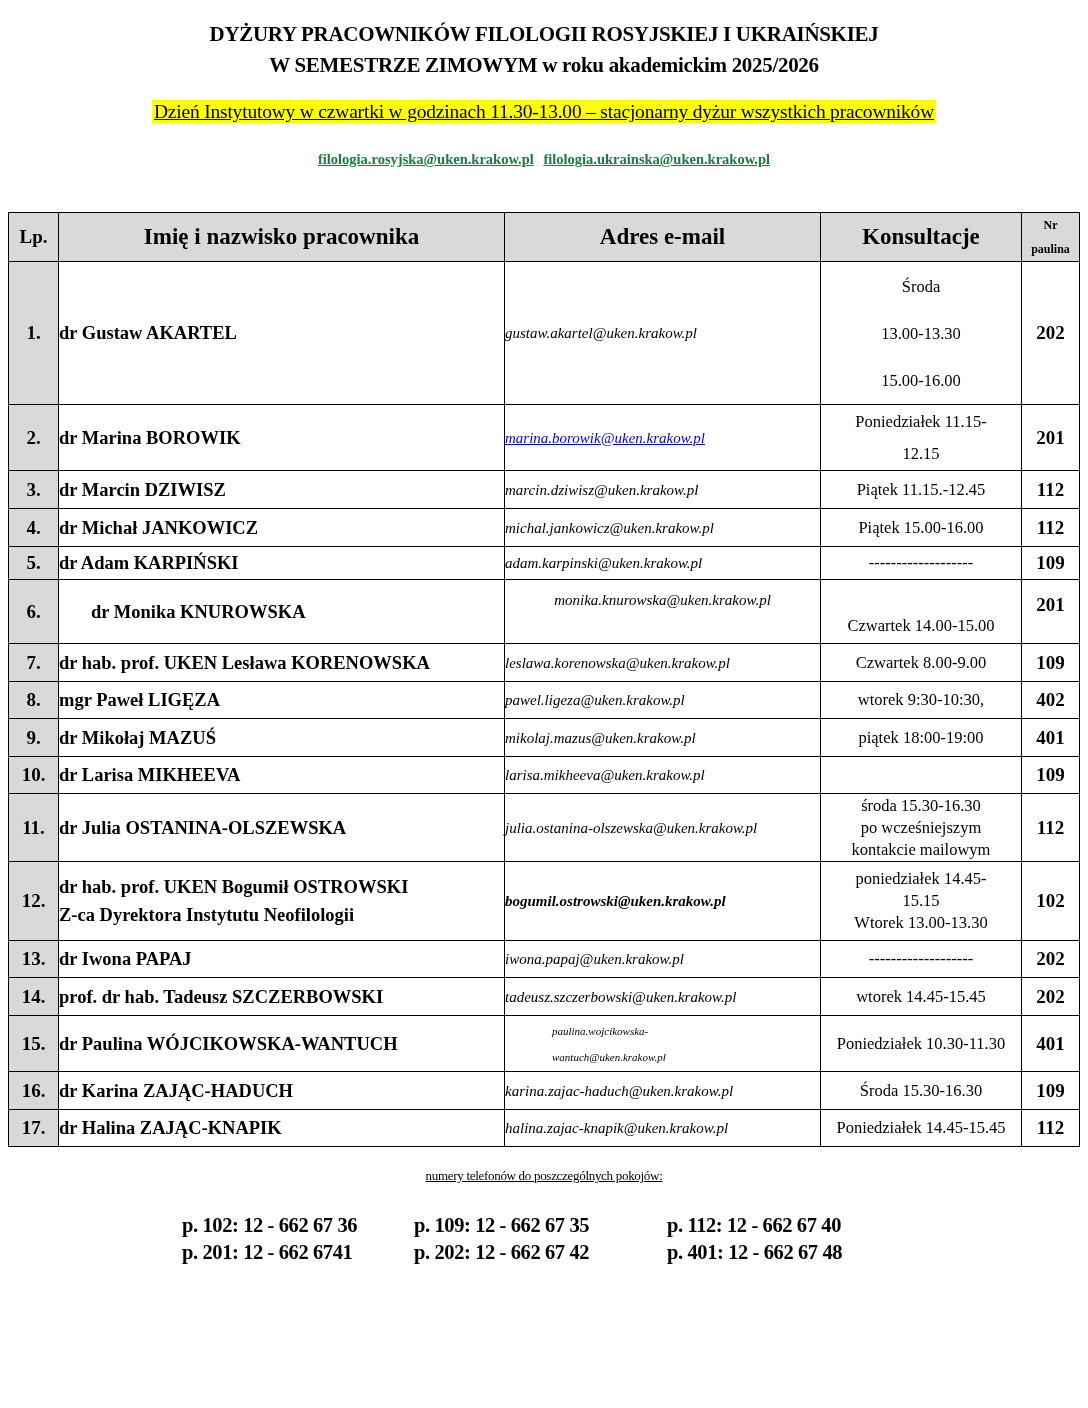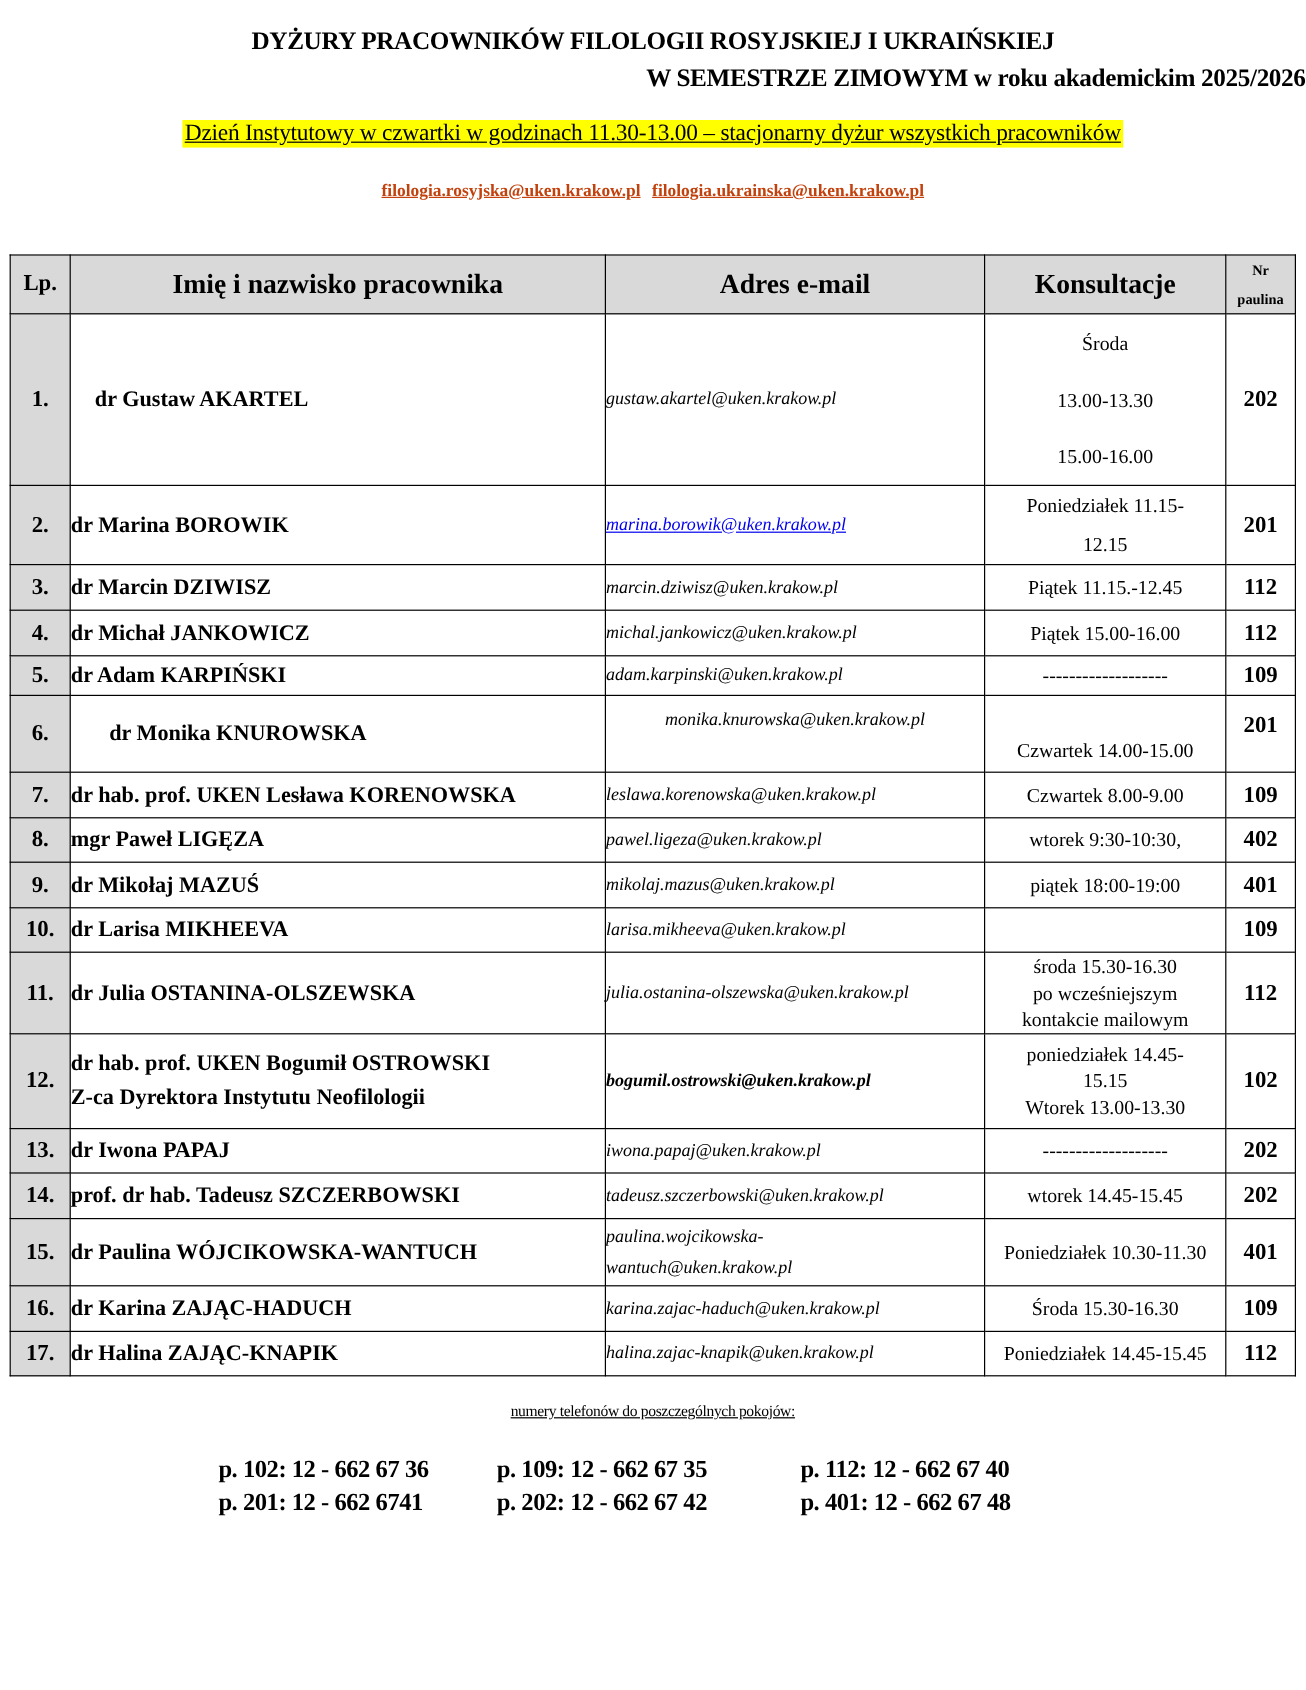--- a/index.html
+++ b/index.html
@@ -5,33 +5,33 @@
     html, body { margin: 0; padding: 0; background: #ffffff; }
     body {
       width: 1088px; height: 1408px; position: relative; overflow: hidden;
       font-family: "Liberation Serif", "DejaVu Serif", serif; color: #000;
     }
     .title {
       position: absolute; left: 0; width: 1088px; text-align: center;
       font-weight: bold; font-size: 21px; letter-spacing: -0.3px;
     }
     .t1 { top: 22px; }
-    .t2 { top: 53px; text-align: right; }
+    .t2 { top: 53px; }
     .highlight-wrap {
       position: absolute; top: 101px; left: 0; width: 1088px; text-align: center;
     }
     .highlight {
       background: #ffff00; text-decoration: underline; font-size: 19.5px;
       padding: 1px 2px; letter-spacing: -0.2px;
     }
     .links {
       position: absolute; top: 151px; left: 0; width: 1088px; text-align: center;
       font-size: 14.5px; font-weight: bold;
     }
-    .links a { color: #c2410c; text-decoration: underline; margin: 0 3px; }
+    .links a { color: #15803d; text-decoration: underline; margin: 0 3px; }
 
     table.duty {
       position: absolute; top: 212px; left: 8px; width: 1071px;
       border-collapse: collapse; table-layout: fixed;
     }
     table.duty td, table.duty th {
       border: 1.6px solid #000; padding: 0; vertical-align: middle;
     }
     table.duty th {
       background: #d9d9d9; font-weight: bold; text-align: center; height: 48px;
@@ -44,21 +44,21 @@
     td.lp {
       background: #d9d9d9; text-align: center; font-weight: bold; font-size: 19px;
     }
     td.name {
       font-weight: bold; font-size: 18.5px; padding-left: 6px; line-height: 28px;
     }
     td.email {
       font-style: italic; font-size: 15px; padding-left: 5px; line-height: 32px;
     }
     td.email.bold { font-weight: bold; }
-    td.email.small { font-size: 15px; }
+    td.email.small { font-size: 11px; padding-left: 47px; }
     td.email a { color: #0000ee; text-decoration: underline; }
     td.kons {
       text-align: center; font-size: 16.5px; line-height: 22px;
     }
     td.kons .line { display: block; }
     td.room {
       text-align: center; font-weight: bold; font-size: 19px;
     }
     .valign-top { vertical-align: top !important; padding-top: 4px !important; text-align: center; }
 
@@ -104,21 +104,21 @@
       <th class="h-room">
         <span>Nr</span><br>
         <span>paulina</span>
       </th>
     </tr>
   </thead>
   <tbody id="table-body">
       <tr style="height: 143px;">
         <td class="lp">1.</td>
         <td class="name">
-          <span style="display: block; padding-left: 20px;">dr Gustaw AKARTEL</span>
+          <span style="display: block;">dr Gustaw AKARTEL</span>
         </td>
         <td class="email"><span>gustaw.akartel@uken.krakow.pl</span></td>
         <td class="kons" style="line-height: 47px;">
           <span class="line">Środa</span>
           <span class="line">13.00-13.30</span>
           <span class="line">15.00-16.00</span>
         </td>
         <td class="room">202</td>
       </tr>
       <tr style="height: 66px;">

